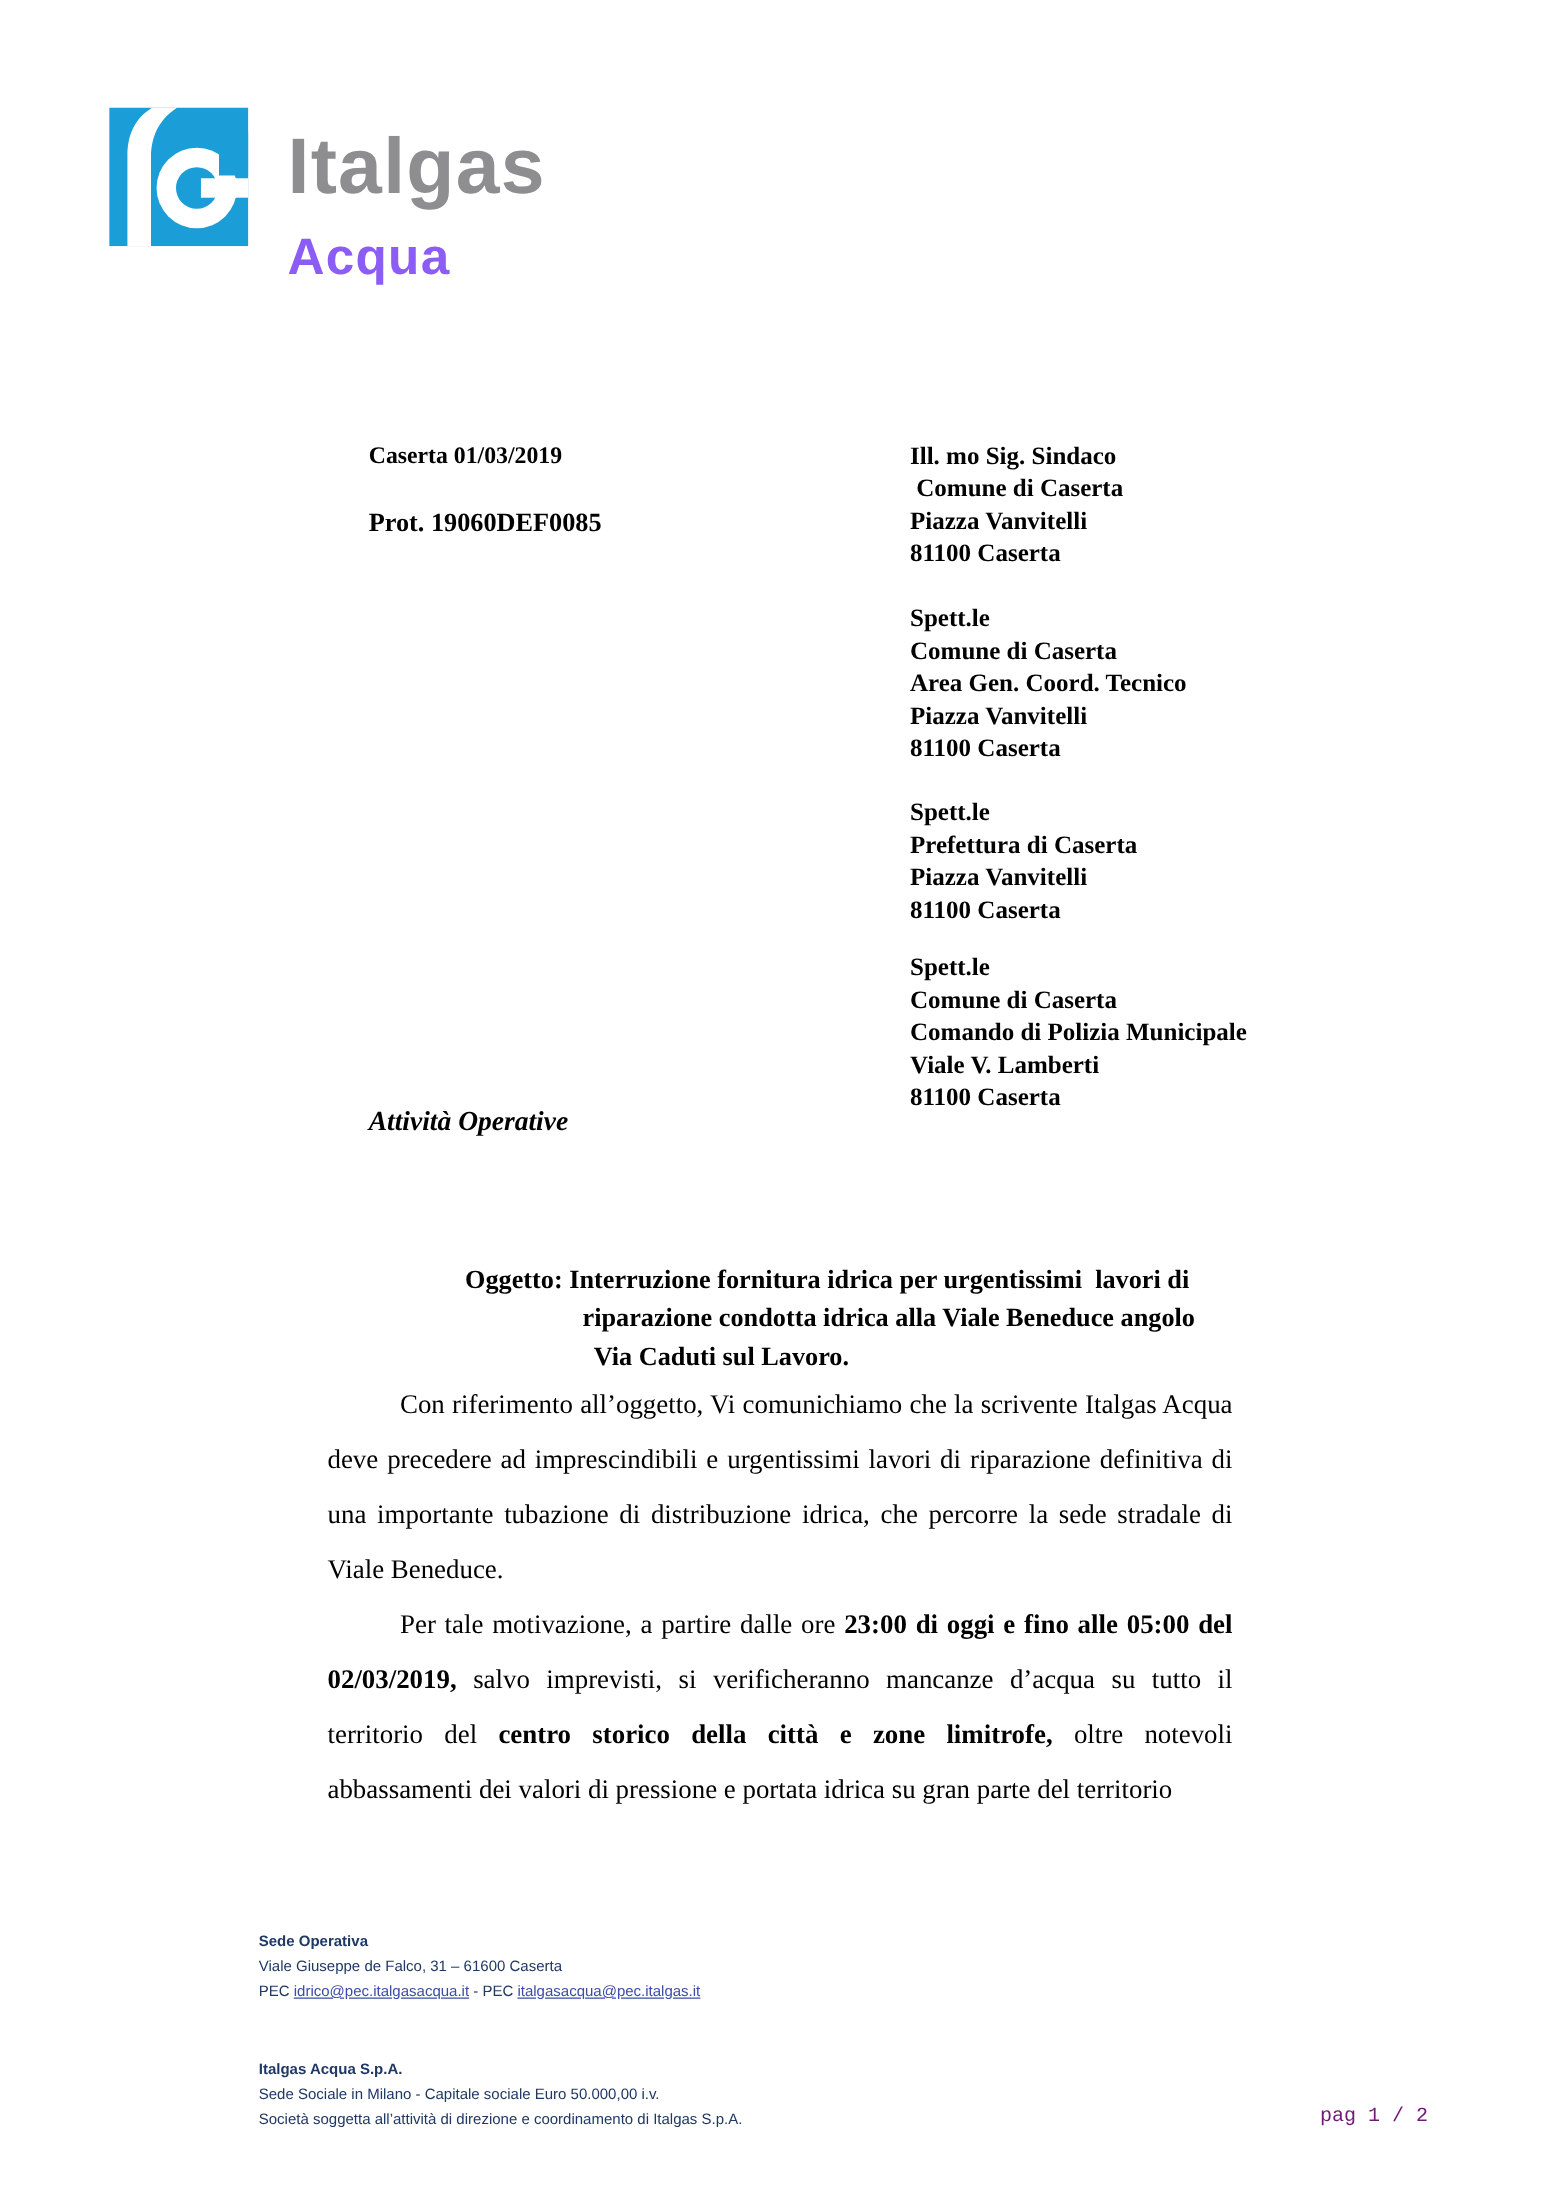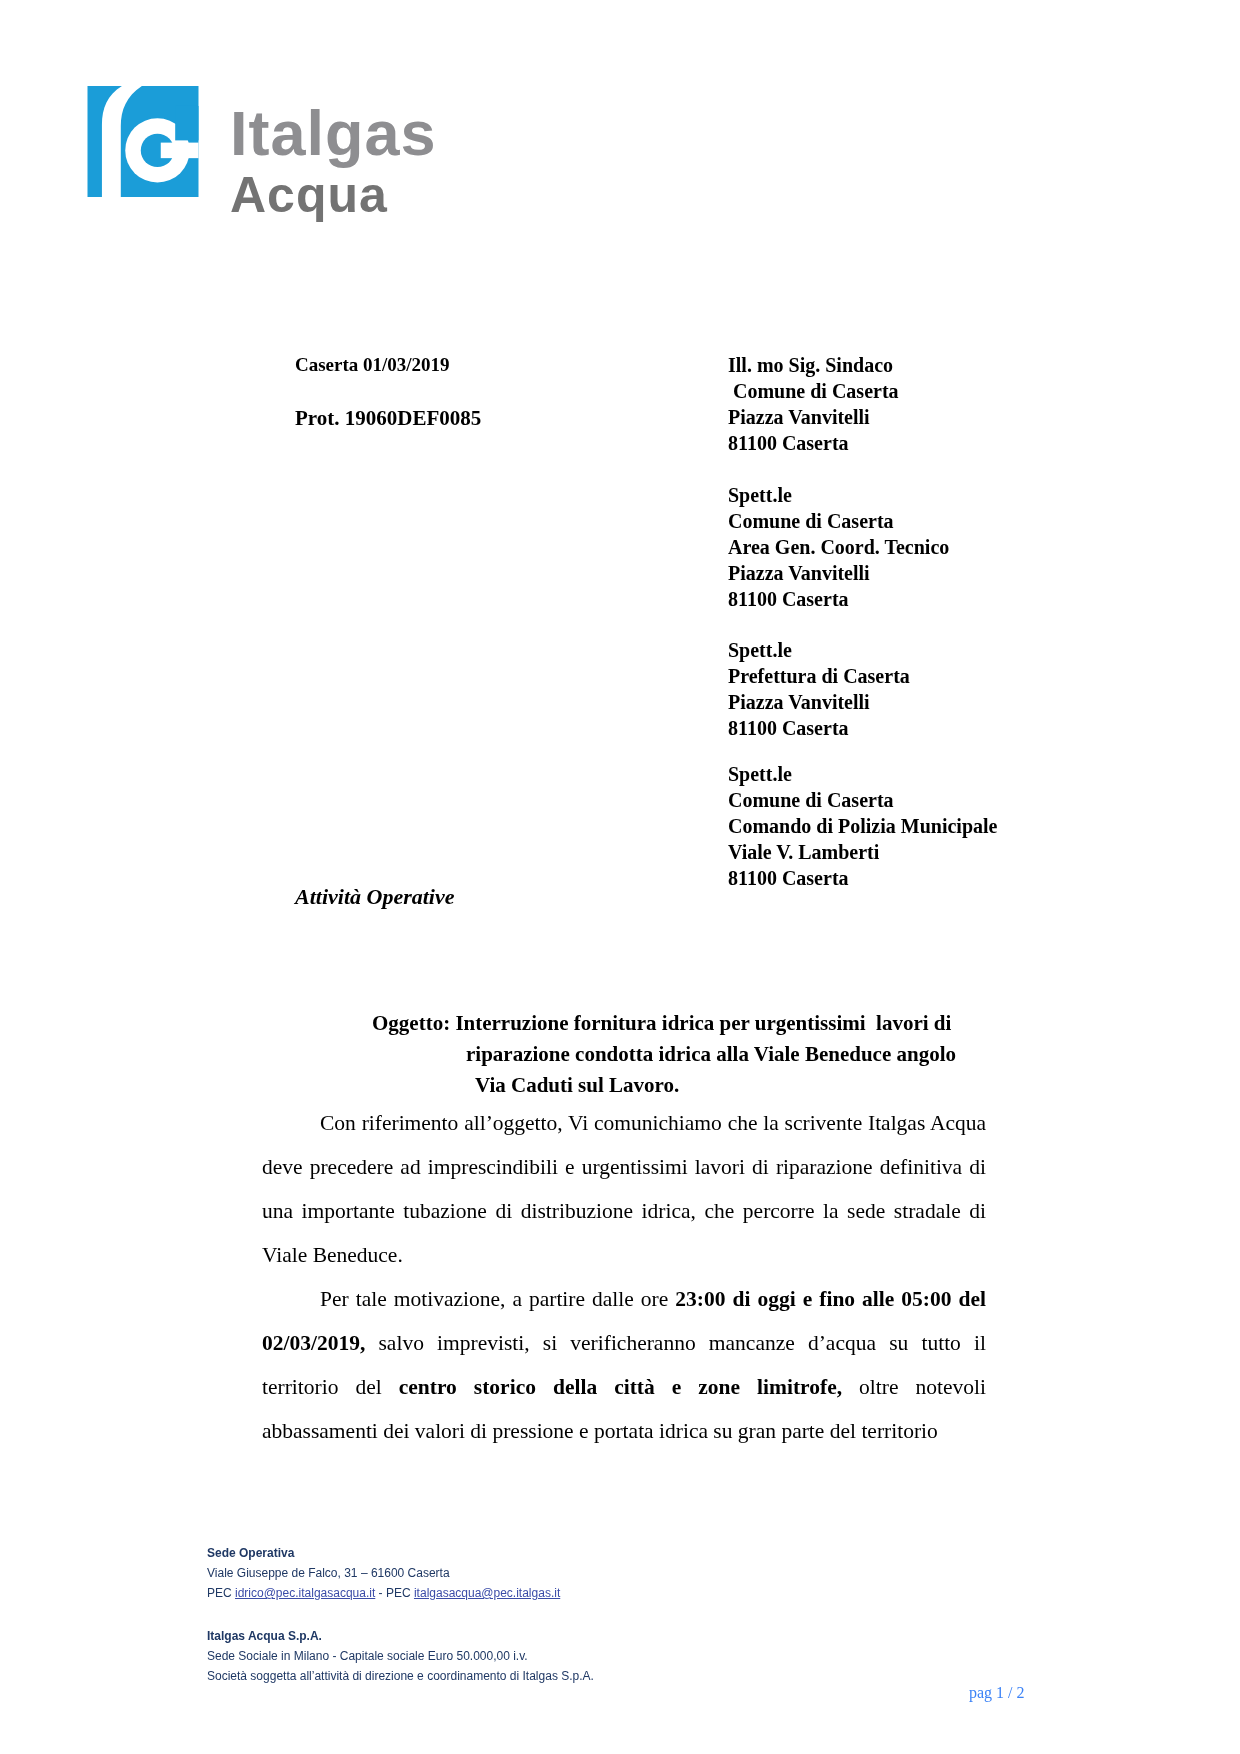--- a/index.html
+++ b/index.html
@@ -11,21 +11,21 @@
     font-family:"Liberation Serif", serif;
     color:#000;
     overflow:hidden;
   }
 
   
   .logo{position:absolute;left:86px;top:86px;display:flex;align-items:flex-start;}
   .logo-mark{width:114px;height:111px;display:block;}
   .logo-words{margin-left:30px;font-family:"Liberation Sans", sans-serif;}
   .brand{font-size:63px;line-height:63px;font-weight:700;color:#8e8e91;letter-spacing:1px;margin-top:16px;}
-  .subbrand{font-size:50px;line-height:44px;font-weight:700;color:#737373;letter-spacing:1px;margin-top:8px;}
+  .subbrand{font-size:41px;line-height:44px;font-weight:700;color:#8b5cf6;letter-spacing:1px;margin-top:18px;}
 
   
   .dateblock{position:absolute;left:295px;top:352px;font-weight:bold;}
   .place-date{font-size:19px;line-height:25px;}
   .protocol{font-size:21px;line-height:27px;margin-top:28px;}
 
   
   .recipients{position:absolute;left:728px;top:352px;font-weight:bold;font-size:20px;}
   .addr-block{margin-bottom:26px;}
   .addr-block div{line-height:26px;white-space:pre-wrap;}
@@ -40,23 +40,23 @@
   .subject div:nth-child(3){padding-left:103px;}
 
   
   .letter-body{position:absolute;left:262px;top:1101px;width:724px;font-size:21.5px;}
   .letter-body p{margin:0;text-align:justify;text-indent:58px;line-height:44px;}
 
   
   .footer{position:absolute;left:207px;top:1543px;font-family:"Liberation Sans", sans-serif;font-size:12px;color:#1f3864;}
   .footer .f-title{font-weight:bold;}
   .footer div{line-height:20px;}
-  .footer .block2{margin-top:23px;}
+  .footer .block2{margin-top:42px;}
   .pec-line a{color:#3b4ca8;text-decoration:underline;cursor:pointer;}
-  .page-number{position:absolute;left:969px;top:1684px;font-family:Liberation Serif, serif;font-size:16px;color:#3b82f6;}
+  .page-number{position:absolute;left:1056px;top:1684px;font-family:Liberation Mono, monospace;font-size:16px;color:#701a75;}
 </style>
 </head>
 <body>
 
 <div class="page">
 
   <div class="logo">
     <svg class="logo-mark" viewBox="0 0 100 100" aria-hidden="true">
       <rect x="0" y="0" width="100" height="100" fill="#1b9dd8"></rect>
 

